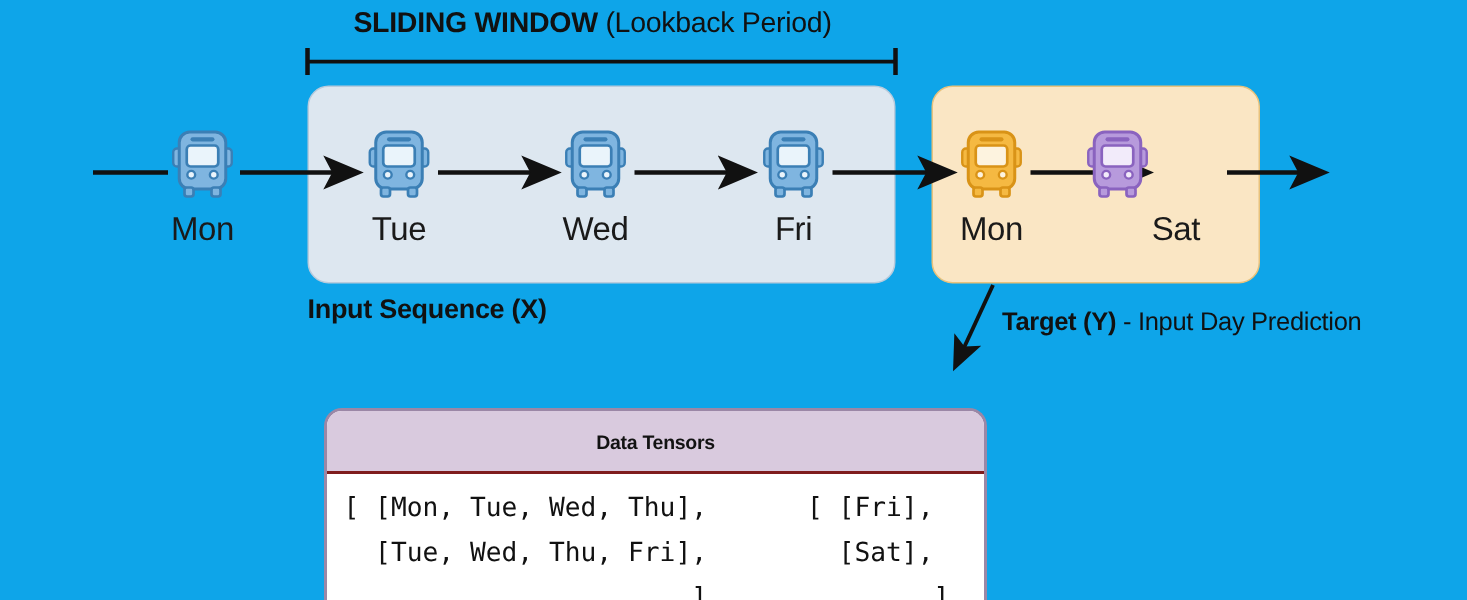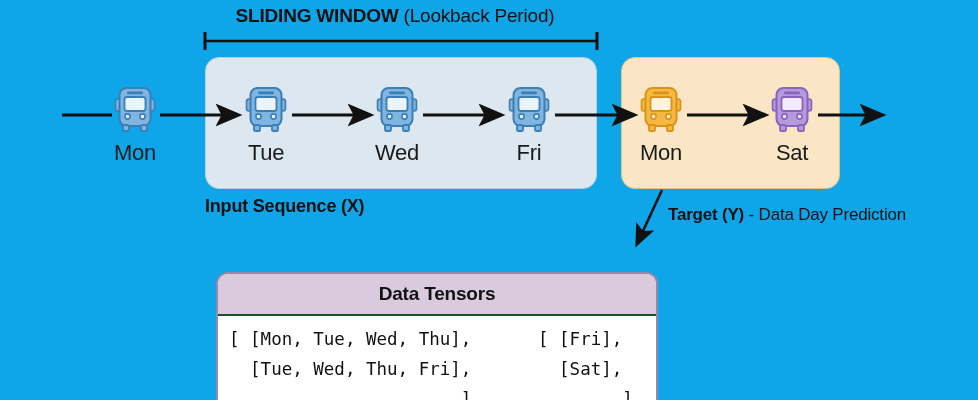--- a/index.html
+++ b/index.html
@@ -122,25 +122,25 @@
     border-top-left-radius: 12px;
     border-top-right-radius: 12px;
     border-bottom: none;
     box-sizing: border-box;
     background: #ffffff;
     overflow: hidden;
   }
   #data-tensors-header {
     height: 40px;
     background: #d9cade;
-    border-bottom: 2px solid #14532d;
+    border-bottom: 2px solid #7f1d1d;
     display: flex;
     align-items: center;
     justify-content: center;
-    font-size: 19px;
+    font-size: 13px;
     font-weight: bold;
     color: #121212;
     letter-spacing: -0.2px;
   }
   #data-tensors-body {
     padding: 10px 0 0 0;
     position: relative;
     height: 88px;
     box-sizing: border-box;
   }
@@ -274,21 +274,21 @@
         <rect x="11.5" y="12" width="21" height="14" rx="2.5" fill="#fdf3df" stroke="#d99317" stroke-width="1.8"></rect>
         <circle cx="14.5" cy="31.5" r="2.6" fill="#fdf3df" stroke="#d99317" stroke-width="1.6"></circle>
         <circle cx="29.5" cy="31.5" r="2.6" fill="#fdf3df" stroke="#d99317" stroke-width="1.6"></circle>
         <rect x="10" y="40" width="6" height="6" rx="1.6" fill="#f5b942" stroke="#d99317" stroke-width="1.8"></rect>
         <rect x="28" y="40" width="6" height="6" rx="1.6" fill="#f5b942" stroke="#d99317" stroke-width="1.8"></rect>
       </svg>
     </div>
     <div class="day-label">Mon</div>
   </div>
 
-  <div class="abs day-node" style="left:792px;">
+  <div class="abs day-node" style="left:745px;text-align:right;">
     <div class="bus-wrap">
       <svg width="44" height="50" viewBox="0 0 44 50">
         <rect x="2.5" y="14" width="5.5" height="12" rx="2.5" fill="#b79adc" stroke="#8a63bf" stroke-width="1.6"></rect>
         <rect x="36" y="14" width="5.5" height="12" rx="2.5" fill="#b79adc" stroke="#8a63bf" stroke-width="1.6"></rect>
         <rect x="6.5" y="3" width="31" height="38" rx="7" fill="#b79adc" stroke="#8a63bf" stroke-width="2"></rect>
         <rect x="14" y="6.5" width="16" height="2.8" rx="1.4" fill="#8a63bf"></rect>
         <rect x="11.5" y="12" width="21" height="14" rx="2.5" fill="#f2ebfa" stroke="#8a63bf" stroke-width="1.8"></rect>
         <circle cx="14.5" cy="31.5" r="2.6" fill="#f2ebfa" stroke="#8a63bf" stroke-width="1.6"></circle>
         <circle cx="29.5" cy="31.5" r="2.6" fill="#f2ebfa" stroke="#8a63bf" stroke-width="1.6"></circle>
         <rect x="10" y="40" width="6" height="6" rx="1.6" fill="#b79adc" stroke="#8a63bf" stroke-width="1.8"></rect>
@@ -303,21 +303,21 @@
   <svg class="abs" id="target-arrow" viewBox="0 0 60 66">
     <defs>
       <marker id="ah2" markerWidth="9" markerHeight="9" refX="7.5" refY="4.5" orient="auto">
         <path d="M0,0.7 L9,4.5 L0,8.3 L2,4.5 Z" fill="#111"></path>
       </marker>
     </defs>
     <line x1="42" y1="4" x2="17" y2="58" stroke="#111" stroke-width="2.6" marker-end="url(#ah2)"></line>
   </svg>
 
   <div class="abs" id="target-caption">
-    <span class="strong">Target (Y)</span><span class="light"> - Data Day Prediction</span>
+    <span class="strong">Target (Y)</span><span class="light"> - Input Day Prediction</span>
   </div>
 
   <div class="abs" id="data-tensors-panel">
     <div id="data-tensors-header">Data Tensors</div>
     <div id="data-tensors-body">
       <div class="tensor-col" id="tensor-x-col">[ [Mon, Tue, Wed, Thu],
   [Tue, Wed, Thu, Fri],
                       ]</div>
       <div class="tensor-col" id="tensor-y-col">[ [Fri],
   [Sat],

